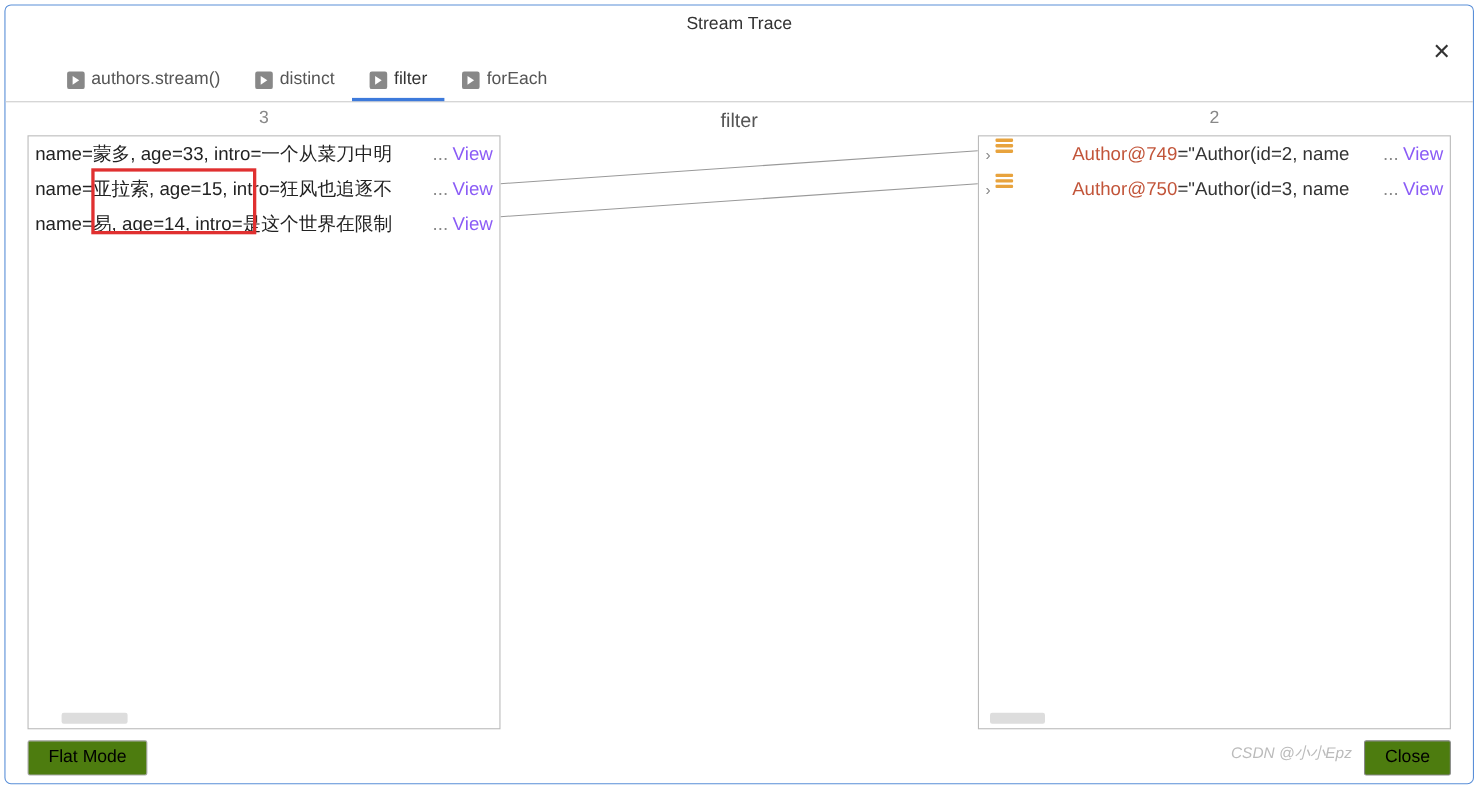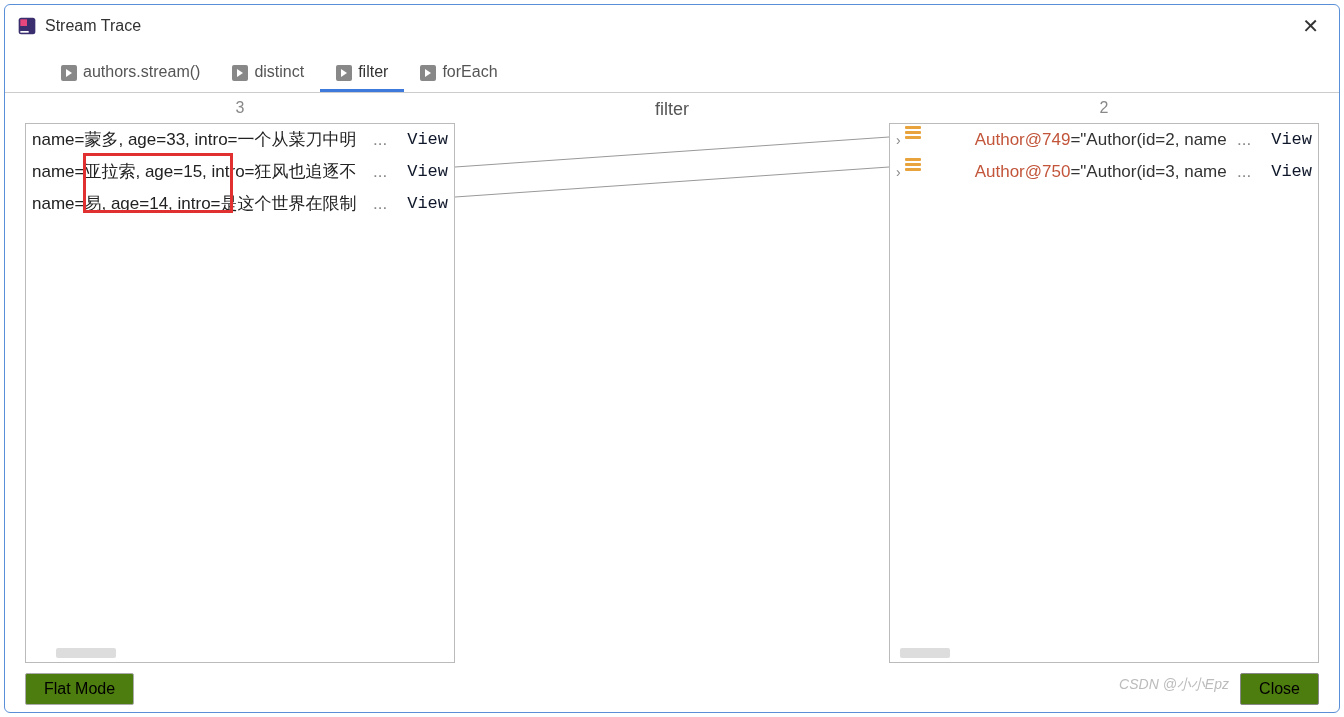--- a/index.html
+++ b/index.html
@@ -1,39 +1,39 @@
 <!DOCTYPE html>
 <html><head>
 <meta charset="utf-8">
 <style>
 * { box-sizing: border-box; margin: 0; padding: 0; }
 body { font-family: "Segoe UI", Arial, sans-serif; font-size: 14px; background: #fff; width: 1344px; height: 717px; position: relative; overflow: hidden; }
 .window { border: 1px solid #5a8fd8; border-radius: 6px; width: 1336px; height: 709px; margin: 4px; background: #fff; display: flex; flex-direction: column; position: relative; }
-.titlebar { display: flex; align-items: center; padding: 8px 12px; height: 42px; }
+.titlebar { display: flex; align-items: center; padding: 8px 12px; height: 42px; flex-direction: column; }
 .app-icon { width: 20px; height: 20px; margin-right: 8px; }
 .title { font-size: 16px; color: #333; }
 .close-x { margin-left: auto; font-size: 20px; color: #333; cursor: pointer; padding: 4px 8px; }
 .tabs { display: flex; border-bottom: 1px solid #ccc; padding: 0 40px; margin-top: 8px; }
 .tab { display: flex; align-items: flex-end; padding: 8px 16px; cursor: pointer; color: #555; font-size: 16px; border-bottom: 3px solid transparent; }
 .tab.active { border-bottom: 3px solid #3d7adb; color: #333; }
 .tab-icon { width: 16px; height: 16px; background: #888; display: inline-flex; align-items: center; justify-content: center; margin-right: 6px; border-radius: 2px; }
 .tab-icon svg { width: 10px; height: 10px; }
 .content { flex: 1; display: flex; position: relative; padding: 0 20px; }
 .col { border: 1px solid #bbb; position: relative; background: #fff; overflow: hidden; }
 .col-header { text-align: center; color: #888; font-size: 16px; padding: 6px 0; }
 .left-col { width: 430px; height: 540px; }
 .left-wrap { display: flex; flex-direction: column; }
 .mid-col { flex: 1; display: flex; flex-direction: column; position: relative; }
 .right-col { width: 430px; height: 540px; }
 .right-wrap { display: flex; flex-direction: column; }
 .mid-header { text-align: center; color: #555; font-size: 18px; padding: 6px 0; }
 .row { display: flex; align-items: flex-start; padding: 2px 6px; font-size: 17px; line-height: 28px; white-space: nowrap; overflow: hidden; }
 .row-text { color: #222; overflow: hidden; text-overflow: ellipsis; flex: 1; }
 .ellipsis { color: #888; }
-.view-link { color: #0f172a; margin-left: 20px; cursor: pointer; font-family: Liberation Mono, monospace; }
+.view-link { color: #8b5cf6; margin-left: 4px; cursor: pointer; }
 .expand-arrow { color: #888; margin-right: 4px; font-size: 14px; cursor: pointer; }
 .obj-icon { width: 16px; height: 14px; display: inline-block; margin-right: 6px; vertical-align: middle; }
 .obj-icon span { display:block; height:3px; background:#e8a33d; margin-bottom:2px; border-radius:1px;}
 .obj-name { color: #c2553a; margin-left: 48px; }
 .obj-eq { color: #333; }
 .obj-val { color: #333; }
 .highlight-box { position: absolute; border: 3px solid #e03030; pointer-events: none; }
 .connector-svg { position: absolute; top: 0; left: 0; pointer-events: none; }
 .scrollbar-stub { position: absolute; bottom: 4px; left: 30px; width: 60px; height: 10px; background: #ddd; border-radius: 2px; }
 .footer { display: flex; padding: 10px 20px 14px 20px; align-items: center; }

